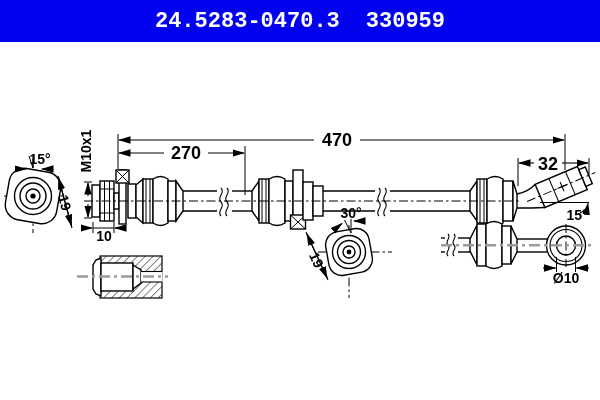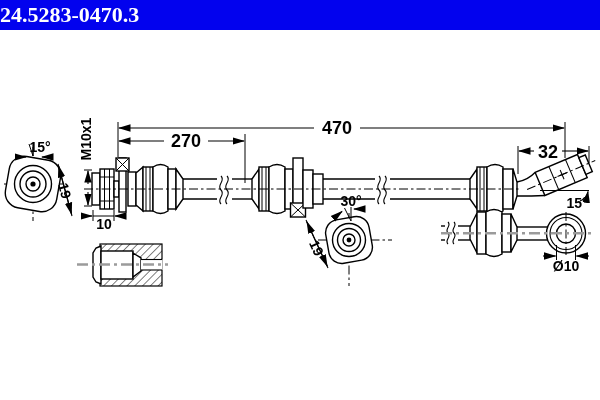--- a/index.html
+++ b/index.html
@@ -1,20 +1,20 @@
 <!DOCTYPE html>
 <html><head>
 <meta charset="utf-8">
 <style>
   html,body{margin:0;padding:0;background:#ffffff;}
   .page{width:600px;height:400px;position:relative;background:#fff;overflow:hidden;}
   .title-bar{
-    width:600px;height:30px;background:#0202ee;color:#fff;
-    display:flex;align-items:center;gap:26px;
-    font-family:Liberation Serif, serif;font-weight:bold;font-size:22px;
+    width:600px;height:42px;background:#0202ee;color:#fff;
+    display:flex;align-items:center;justify-content:center;gap:26px;
+    font-family:Liberation Mono, monospace;font-weight:bold;font-size:22px;
   }
   svg{display:block;}
   text{font-family:"Liberation Sans",sans-serif;font-weight:bold;fill:#000;}
   .t18{font-size:18px;}
   .t14{font-size:14px;}
   .out{fill:#fff;stroke:#000;stroke-width:1.4;}
   .ln{fill:none;stroke:#000;stroke-width:1.4;}
   .ln2{fill:none;stroke:#000;stroke-width:1.1;}
   .thin{fill:none;stroke:#000;stroke-width:1;}
   .dim{fill:none;stroke:#000;stroke-width:1.1;}
@@ -22,20 +22,21 @@
   .clg{fill:none;stroke:#9b9b9b;stroke-width:2.4;stroke-dasharray:11 4 3 4;}
   .wh{fill:#fff;stroke:none;}
 </style>
 </head>
 <body>
 
 <div class="page">
 
   <div class="title-bar">
     <span>24.5283-0470.3</span>
+    <span>330959</span>
   </div>
 
   <svg width="600" height="370" viewBox="0 30 600 370">
     <defs>
       <marker id="arr" markerWidth="13" markerHeight="9" refX="11.5" refY="4.5" orient="auto" markerUnits="userSpaceOnUse">
         <path d="M12.5,4.5 L0,0.8 L0,8.2 Z" fill="#000"></path>
       </marker>
       <pattern id="h45" width="5.5" height="5.5" patternUnits="userSpaceOnUse" patternTransform="rotate(45)">
         <rect width="5.5" height="5.5" fill="#fff"></rect>
         <line x1="0" y1="0" x2="0" y2="5.5" stroke="#000" stroke-width="1"></line>

